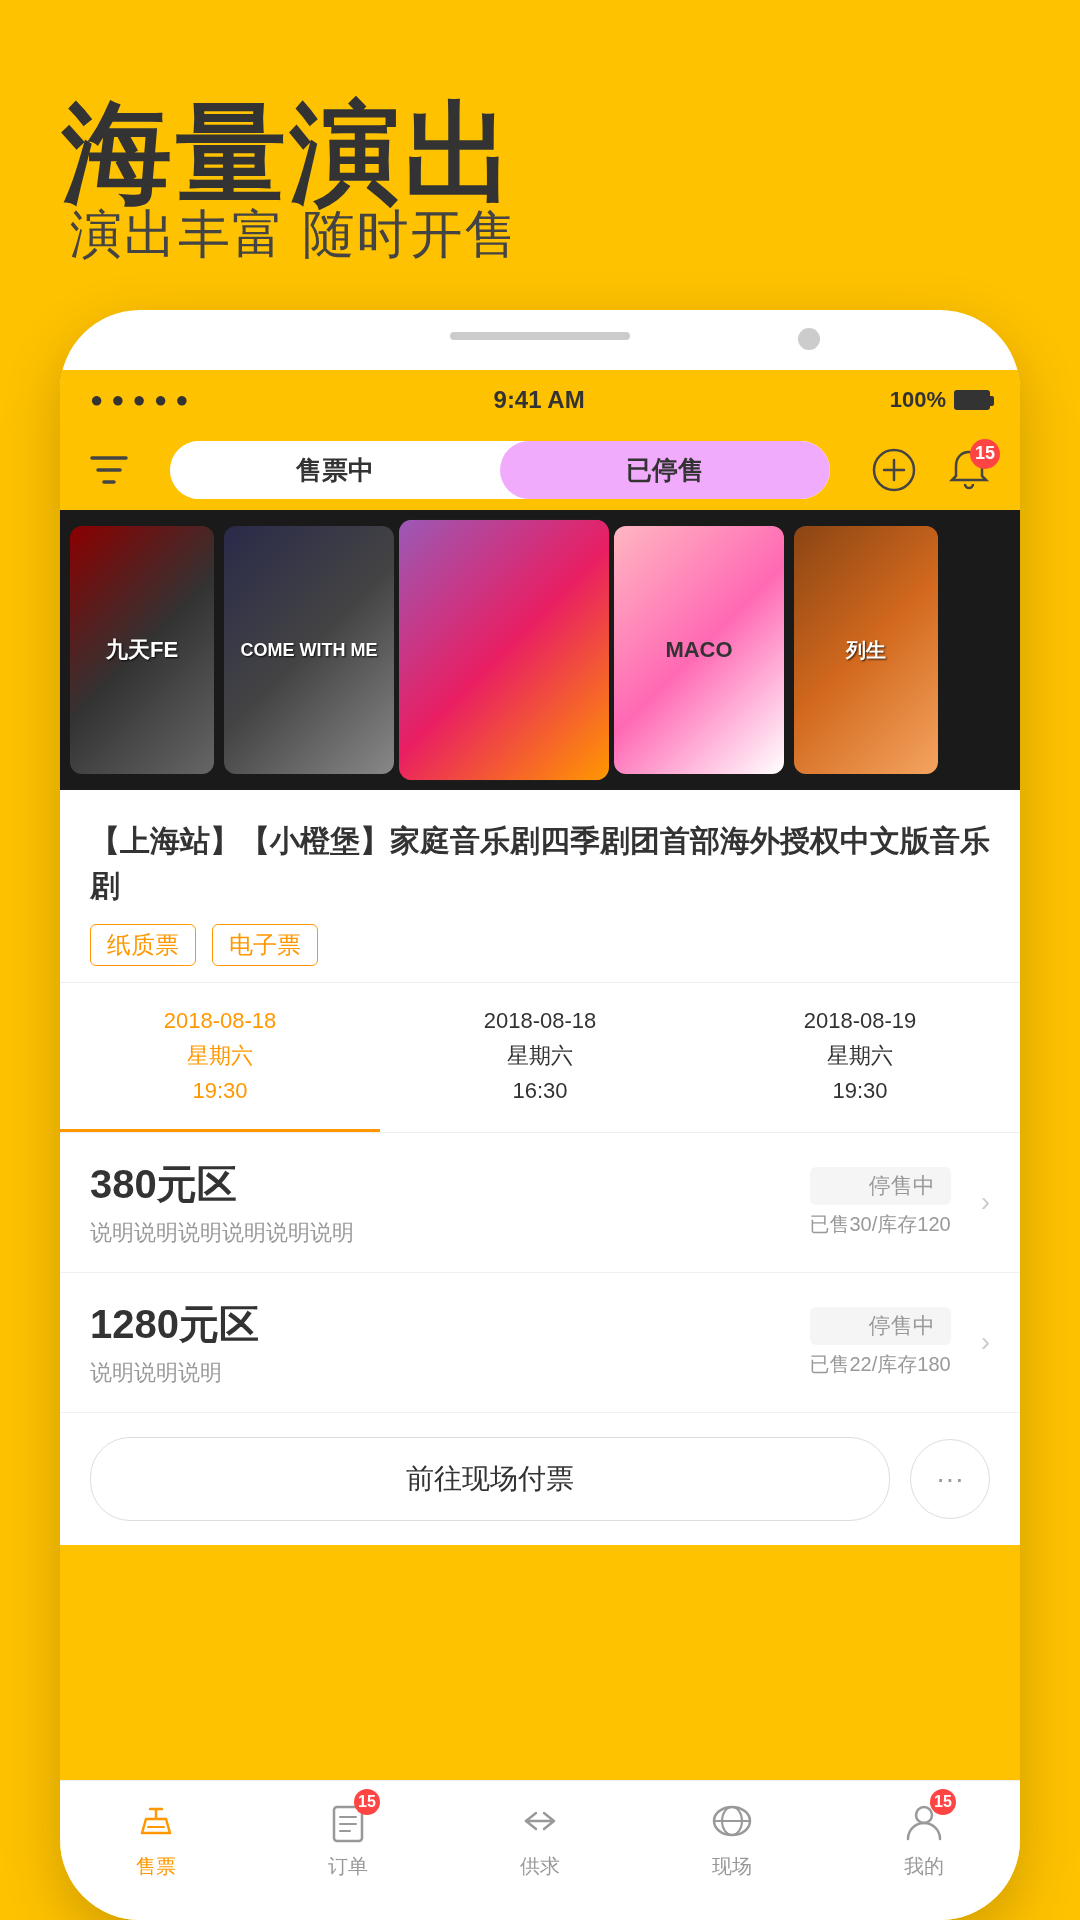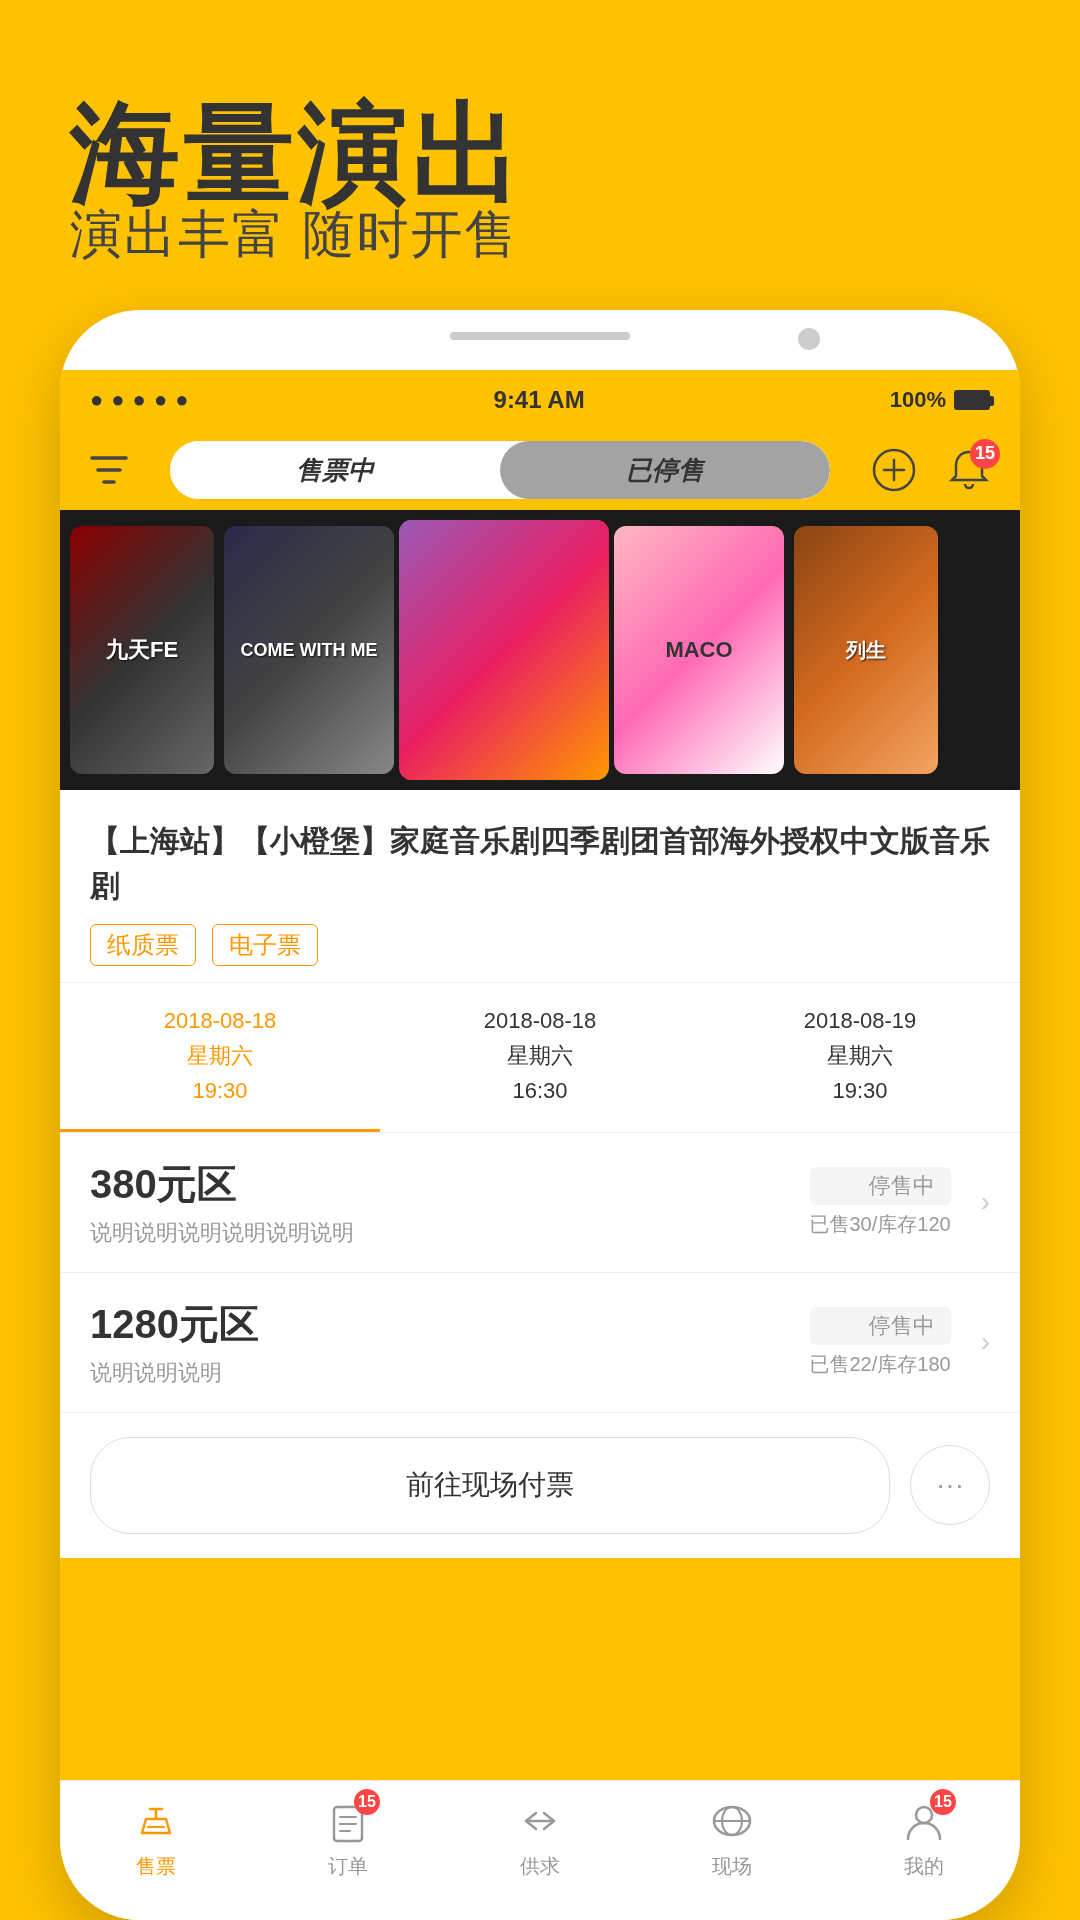--- a/index.html
+++ b/index.html
@@ -17,21 +17,21 @@
     .hero-bg {
       position: absolute;
       top: 0; left: 0; right: 0;
       height: 900px;
       background: #FFC200;
     }
 
     .hero-title {
       position: absolute;
       top: 80px;
-      left: 70px;
+      left: 62px;
       font-size: 110px;
       font-weight: 900;
       color: #333;
       letter-spacing: 4px;
     }
 
     .hero-subtitle {
       position: absolute;
       top: 200px;
       left: 70px;
@@ -144,30 +144,29 @@
 
     .tab-btn {
       flex: 1;
       display: flex;
       align-items: center;
       justify-content: center;
       font-size: 26px;
       font-weight: 600;
       cursor: pointer;
       border-radius: 40px;
-      font-style: italic;
     }
 
     .tab-btn.active {
       background: white;
       color: #333;
     }
 
     .tab-btn.inactive {
-      background: #a3a3a3;
+      background: #f0abfc;
       color: #333;
     }
 
     .nav-icons {
       display: flex;
       align-items: center;
       gap: 20px;
     }
 
     .nav-icon-btn {
@@ -358,21 +357,21 @@
       padding: 24px 30px;
       display: flex;
       gap: 20px;
       align-items: center;
       justify-content: center;
       background: white;
     }
 
     .btn-primary {
       flex: 1;
-      height: 97px;
+      height: 84px;
       border-radius: 40px;
       background: white;
       border: 1.5px solid #ddd;
       font-size: 28px;
       color: #333;
       display: flex;
       align-items: center;
       justify-content: center;
       cursor: pointer;
     }

